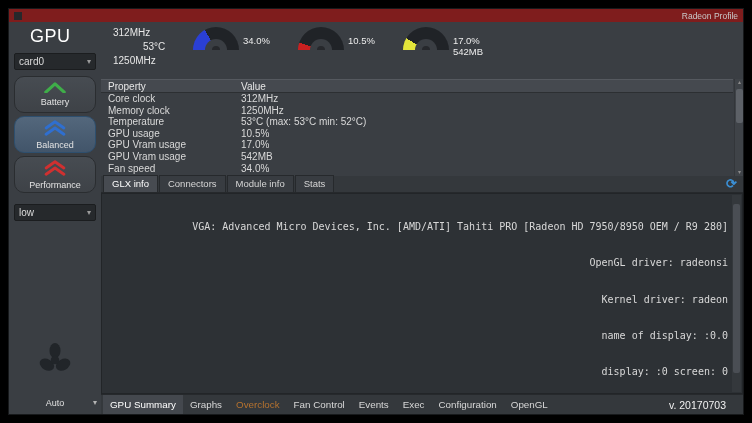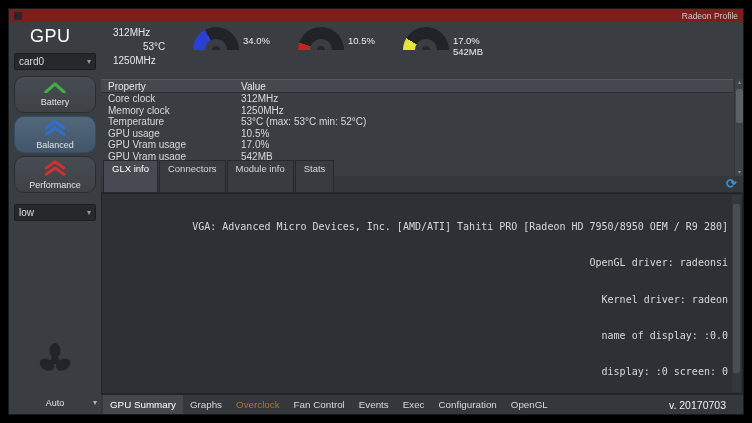--- a/index.html
+++ b/index.html
@@ -53,21 +53,21 @@
   .pt-col1{width:138px; flex:0 0 auto; padding-left:7px;}
   .pt-col2{flex:1; padding-left:2px;}
   .pt-row{display:flex; height:11.6px; align-items:flex-start;}
   .scrollbar{position:absolute; right:0; top:0; bottom:0; width:9px; background:#3f4348; border-left:1px solid #33363a;}
   .scroll-arrow{position:absolute; left:0; width:9px; font-size:6px; color:#8a8a8a; text-align:center; line-height:7px;}
   .scroll-arrow.up{top:0;} .scroll-arrow.down{bottom:0;}
   .scroll-thumb{position:absolute; left:1px; width:7px; background:#5d6167; border-radius:2px;}
   .pt-thumb{top:10px; height:34px;}
 
   .info-tabs{height:17px; flex:0 0 auto; background:#34383c; display:flex; align-items:flex-end; padding-left:2px; border-bottom:1px solid #26292c; position:relative;}
-  .itab{height:32px; line-height:15px; padding:0 8px; font-size:9.5px; color:#d6d6d6; background:#383c41; border:1px solid #26292c; border-bottom:none; margin-right:1px;}
+  .itab{height:17px; line-height:15px; padding:0 8px; font-size:9.5px; color:#d6d6d6; background:#383c41; border:1px solid #26292c; border-bottom:none; margin-right:1px;}
   .itab.selected{background:#474b51; color:#ffffff;}
   .refresh-btn{position:absolute; right:4px; top:1px; width:15px; height:15px; color:var(--refresh-blue); font-size:13px; line-height:14px; text-align:center; font-weight:bold;}
 
   .glx-area{flex:1; min-height:0; background:#2d3135; border:1px solid #222528; position:relative; overflow:hidden;
             padding:3px 14px 3px 15px; font-family:"DejaVu Sans Mono", monospace; font-size:10px; line-height:12.1px;
             color:#d8d8d8; white-space:pre;text-align:right;}
   .glx-scroll{position:absolute; right:1px; top:1px; bottom:1px; width:9px; background:#34383c;}
   .glx-thumb{top:9px; height:86%; background:#4a4e54;}
 
   .bottom-tabs{height:20px; flex:0 0 auto; background:#34383c; border-top:1px solid #26292c; display:flex; align-items:stretch; padding-left:2px;}

